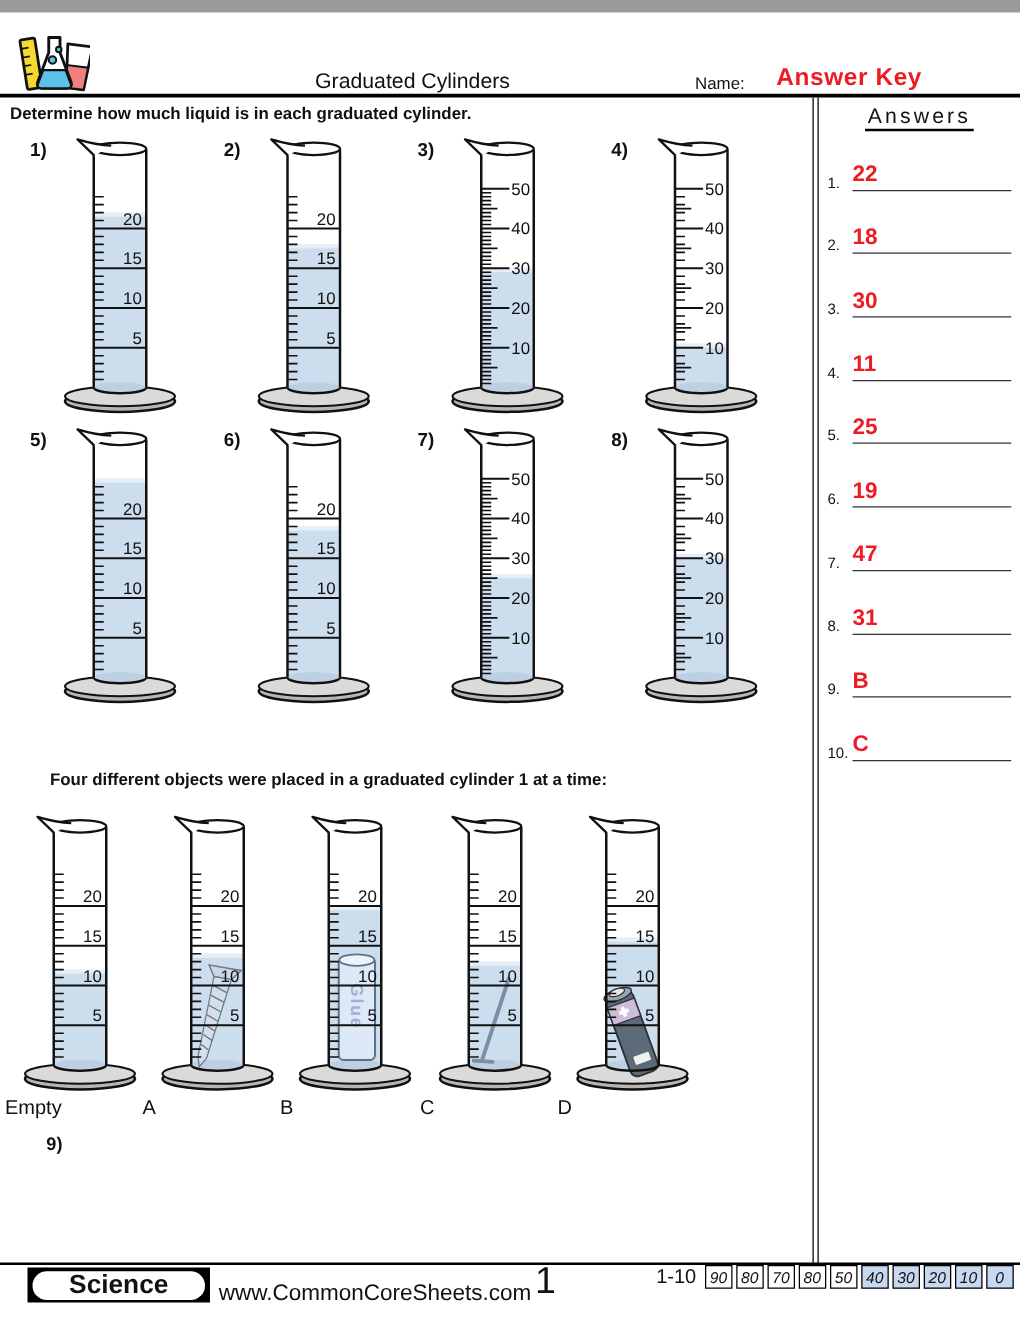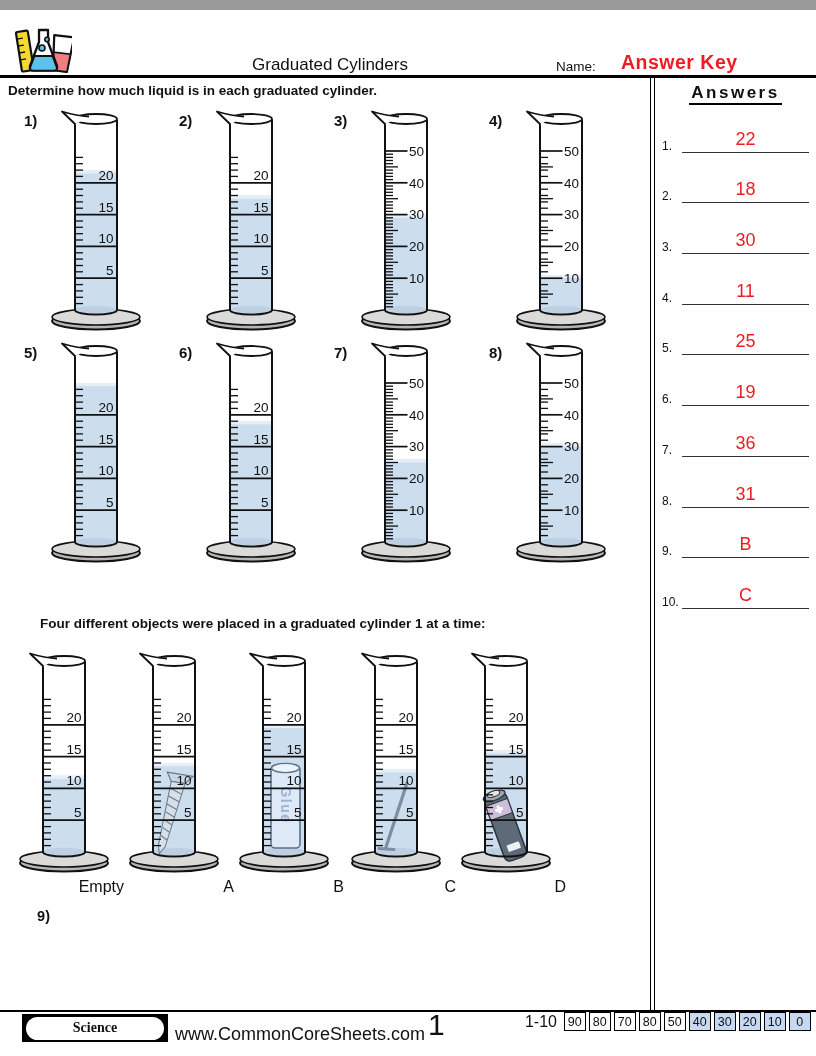--- a/index.html
+++ b/index.html
@@ -12,56 +12,56 @@
   .name-label{position:absolute;left:556px;top:49px;font-size:13.5px;}
   .name-value{position:absolute;left:621px;top:41px;font-size:19.5px;font-weight:bold;color:var(--red);letter-spacing:.5px;text-align:center;}
   .header-line{position:absolute;left:0;top:65px;width:816px;border-top:3px solid #000;}
 
   
   .vsep{position:absolute;left:650px;top:68px;height:933px;width:3px;
         border-left:1.8px solid #000;border-right:1.8px solid #000;}
 
   
   .answers-panel{position:absolute;left:657px;top:73px;width:157px;}
-  .answers-heading{display:block;text-align:center;font-size:17px;font-weight:bold;letter-spacing:2.5px;}
+  .answers-heading{display:block;text-align:center;font-size:17px;font-weight:normal;letter-spacing:2.5px;}
   .answers-heading span{border-bottom:2px solid #000;padding:0 2px 1px 2px;}
   .ans-list{position:absolute;left:657px;top:92px;width:157px;}
   .ans-row{height:50.7px;display:flex;align-items:flex-end;}
   .ans-num{font-size:12px;width:25px;padding-left:5px;box-sizing:border-box;}
-  .ans-line{flex:1;border-bottom:1.6px solid #333;margin-right:5px;text-align:center;
-            font-size:18px;font-weight:normal;color:var(--red);padding-bottom:4px;line-height:1;}
+  .ans-line{flex:1;border-bottom:1.6px solid #333;margin-right:5px;text-align:left;
+            font-size:18px;font-weight:bold;color:var(--red);padding-bottom:4px;line-height:1;}
 
   
   .instruction{position:absolute;left:8px;top:73px;font-size:13.5px;font-weight:bold;width:640px;}
   .cyl-cell{position:absolute;width:150px;height:232px;}
   .cyl-num{position:absolute;left:6px;top:7px;font-size:15px;font-weight:bold;}
   .cyl-cell svg{position:absolute;left:18px;top:0;}
   svg text{font-family:"Liberation Sans",sans-serif;}
 
   .section-title{position:absolute;left:8px;top:606px;font-size:13.5px;font-weight:bold;width:640px;padding-left:32px;}
   .exp-cell{position:absolute;width:126px;height:256px;}
   .exp-cell svg{position:absolute;left:0;top:0;}
-  .exp-label{position:absolute;left:0;top:231px;width:120px;text-align:right;font-size:16px;}
+  .exp-label{position:absolute;left:0;top:231px;width:120px;text-align:left;font-size:16px;}
 
   .questions{position:absolute;left:16px;top:898px;}
   .q-row{display:flex;margin-bottom:4px;font-size:14.5px;}
   .q-num{font-weight:bold;width:34px;text-align:right;margin-right:10px;}
 
   
   .footer-line{position:absolute;left:0;top:1000px;width:816px;border-top:2.5px solid #000;}
   .badge{position:absolute;left:22px;top:1004px;width:146px;height:28px;background:#000;}
   .badge-pill{position:absolute;left:4px;top:2.5px;right:4px;bottom:2.5px;background:#fff;
               border-radius:13px;display:flex;align-items:center;justify-content:center;
-              font-size:14px;font-weight:bold;font-family:Liberation Serif, serif;}
+              font-size:21px;font-weight:bold;}
   .site{position:absolute;left:175px;top:1014px;font-size:18px;}
   .page-num{position:absolute;left:428px;top:998px;font-size:30px;}
   .grading{position:absolute;right:5px;top:1002px;display:flex;align-items:center;gap:2.5px;}
   .grade-label{font-size:16px;margin-right:4px;}
   .grade-cell{width:20.5px;height:17px;border:1.5px solid #000;display:flex;align-items:center;
-              justify-content:center;font-size:12.5px;background:#fff;}
+              justify-content:center;font-size:12.5px;background:#fff;font-style:italic;}
   .grade-cell.hl{background:var(--grade-hl);}
 </style>
 </head>
 <body>
 
 <div class="page">
 
   <svg class="logo" width="58" height="50" viewBox="0 0 58 50">
     <g transform="rotate(-9 11 26)">
       <rect x="5" y="5" width="12" height="40" rx="1.5" fill="#f6d832" stroke="#111" stroke-width="2.2"></rect>
@@ -110,21 +110,21 @@
       <div class="ans-row">
         <span class="ans-num">5.</span>
         <span class="ans-line">25</span>
       </div>
       <div class="ans-row">
         <span class="ans-num">6.</span>
         <span class="ans-line">19</span>
       </div>
       <div class="ans-row">
         <span class="ans-num">7.</span>
-        <span class="ans-line">36</span>
+        <span class="ans-line">47</span>
       </div>
       <div class="ans-row">
         <span class="ans-num">8.</span>
         <span class="ans-line">31</span>
       </div>
       <div class="ans-row">
         <span class="ans-num">9.</span>
         <span class="ans-line">B</span>
       </div>
       <div class="ans-row">

